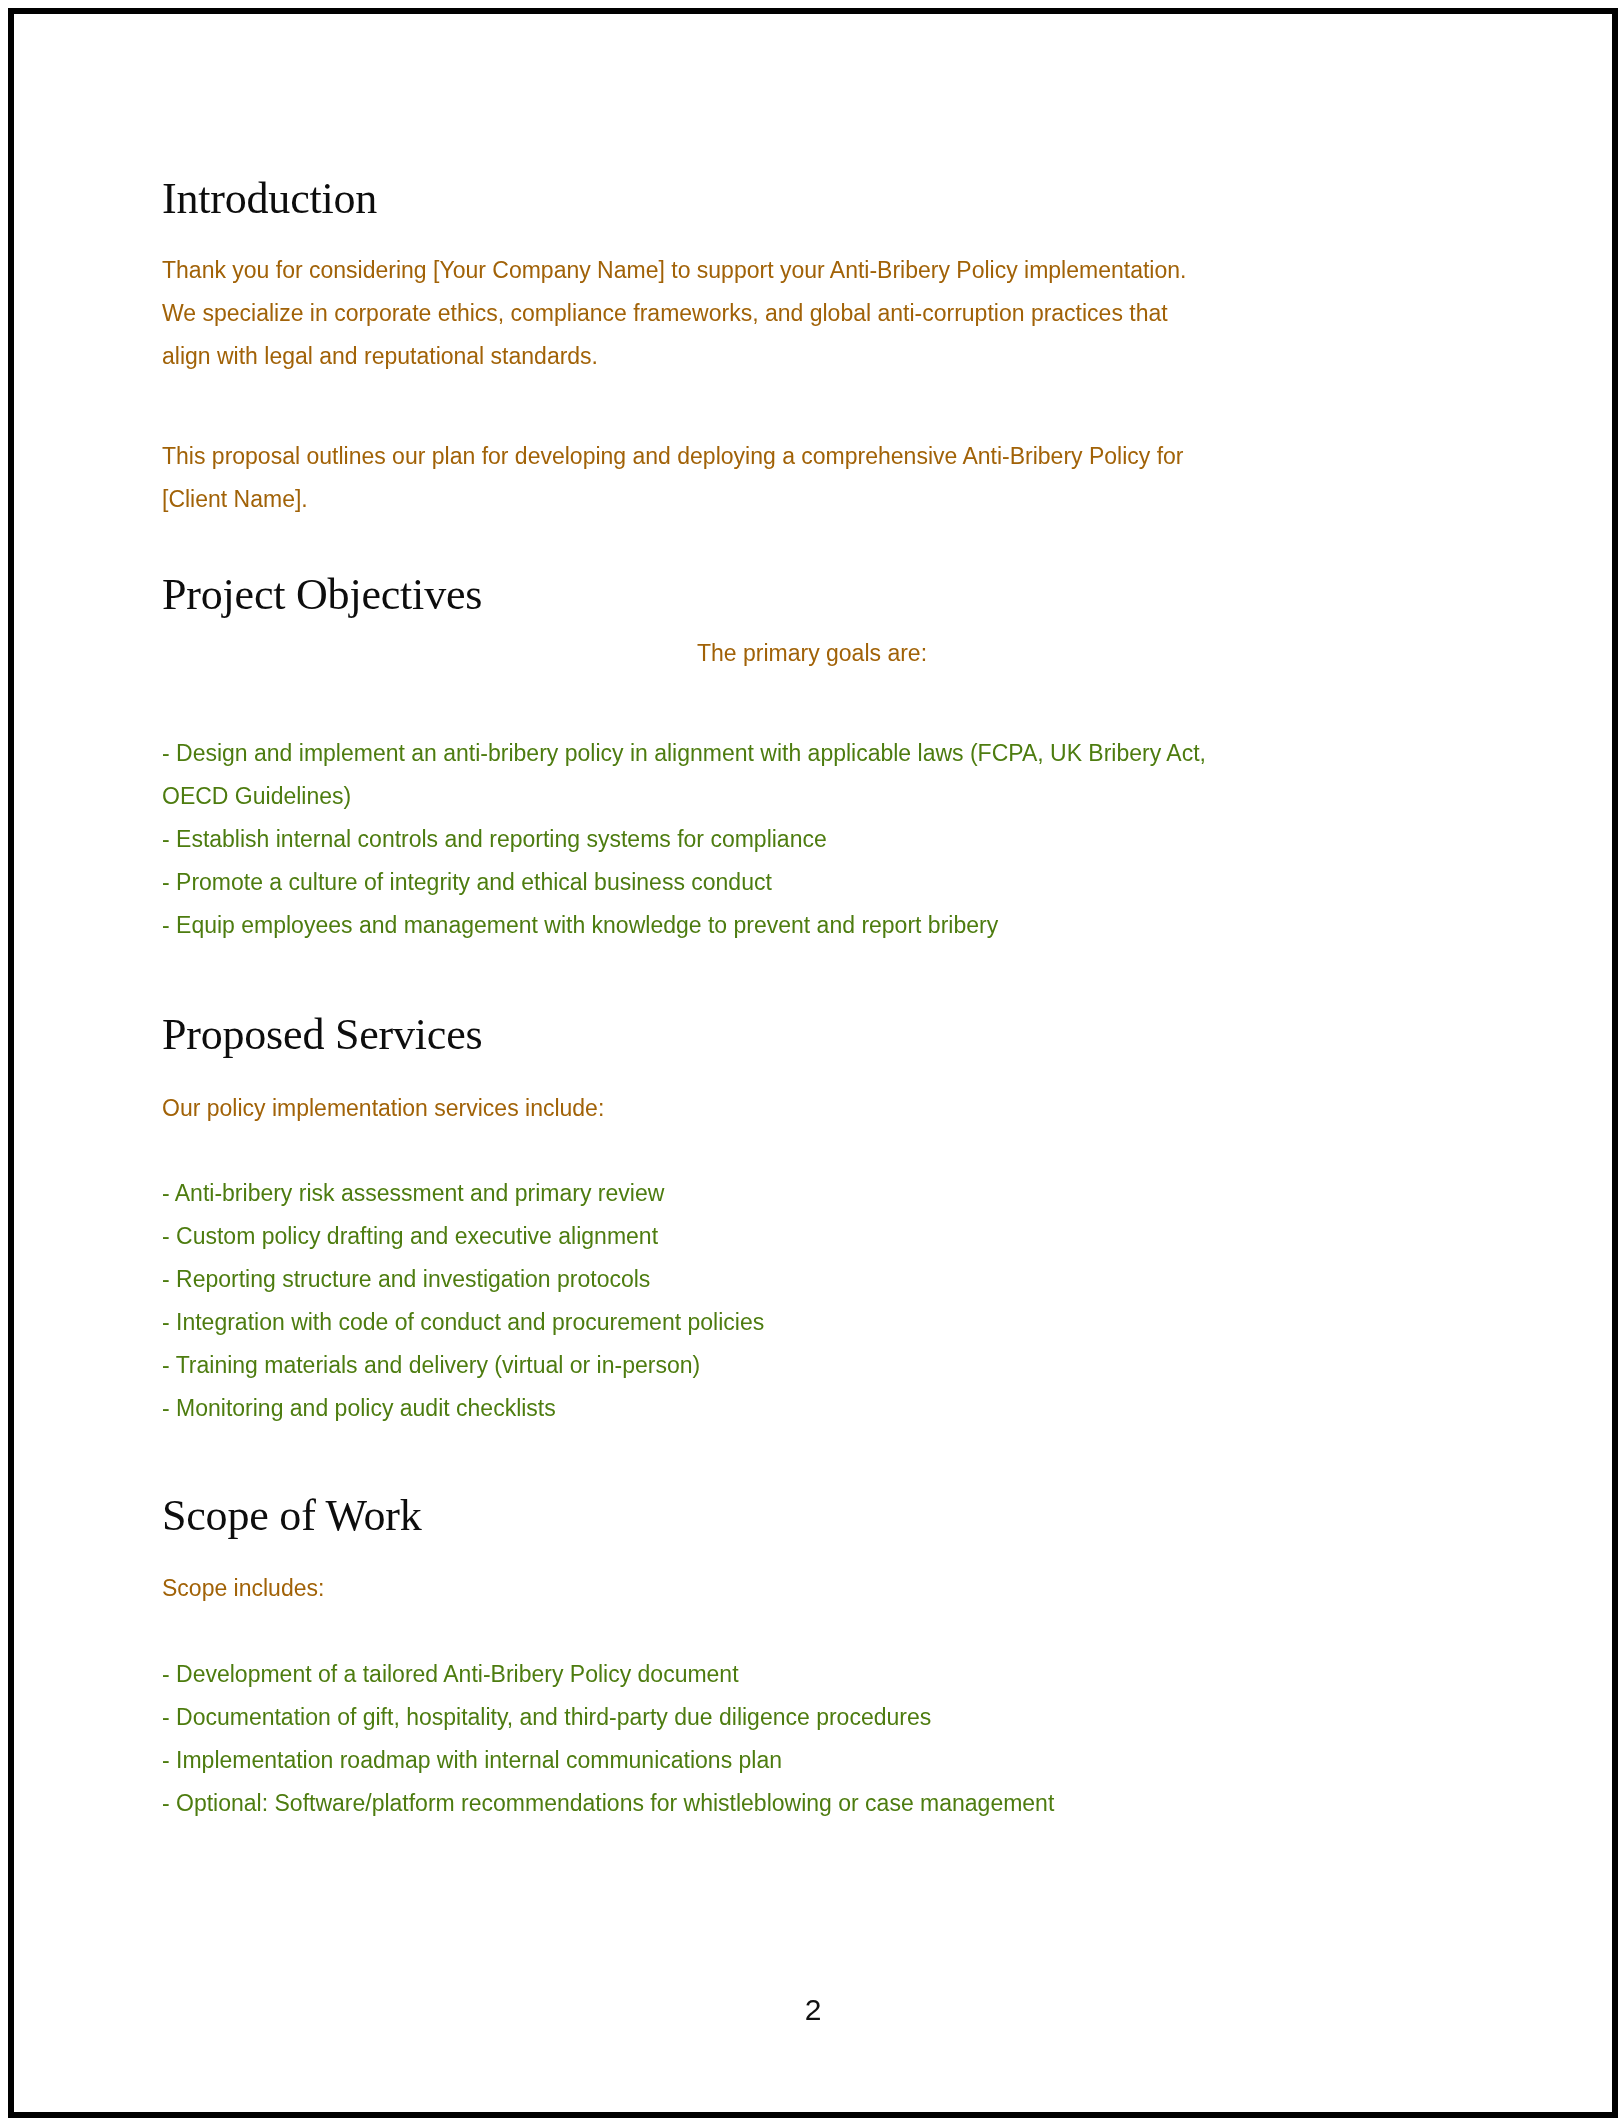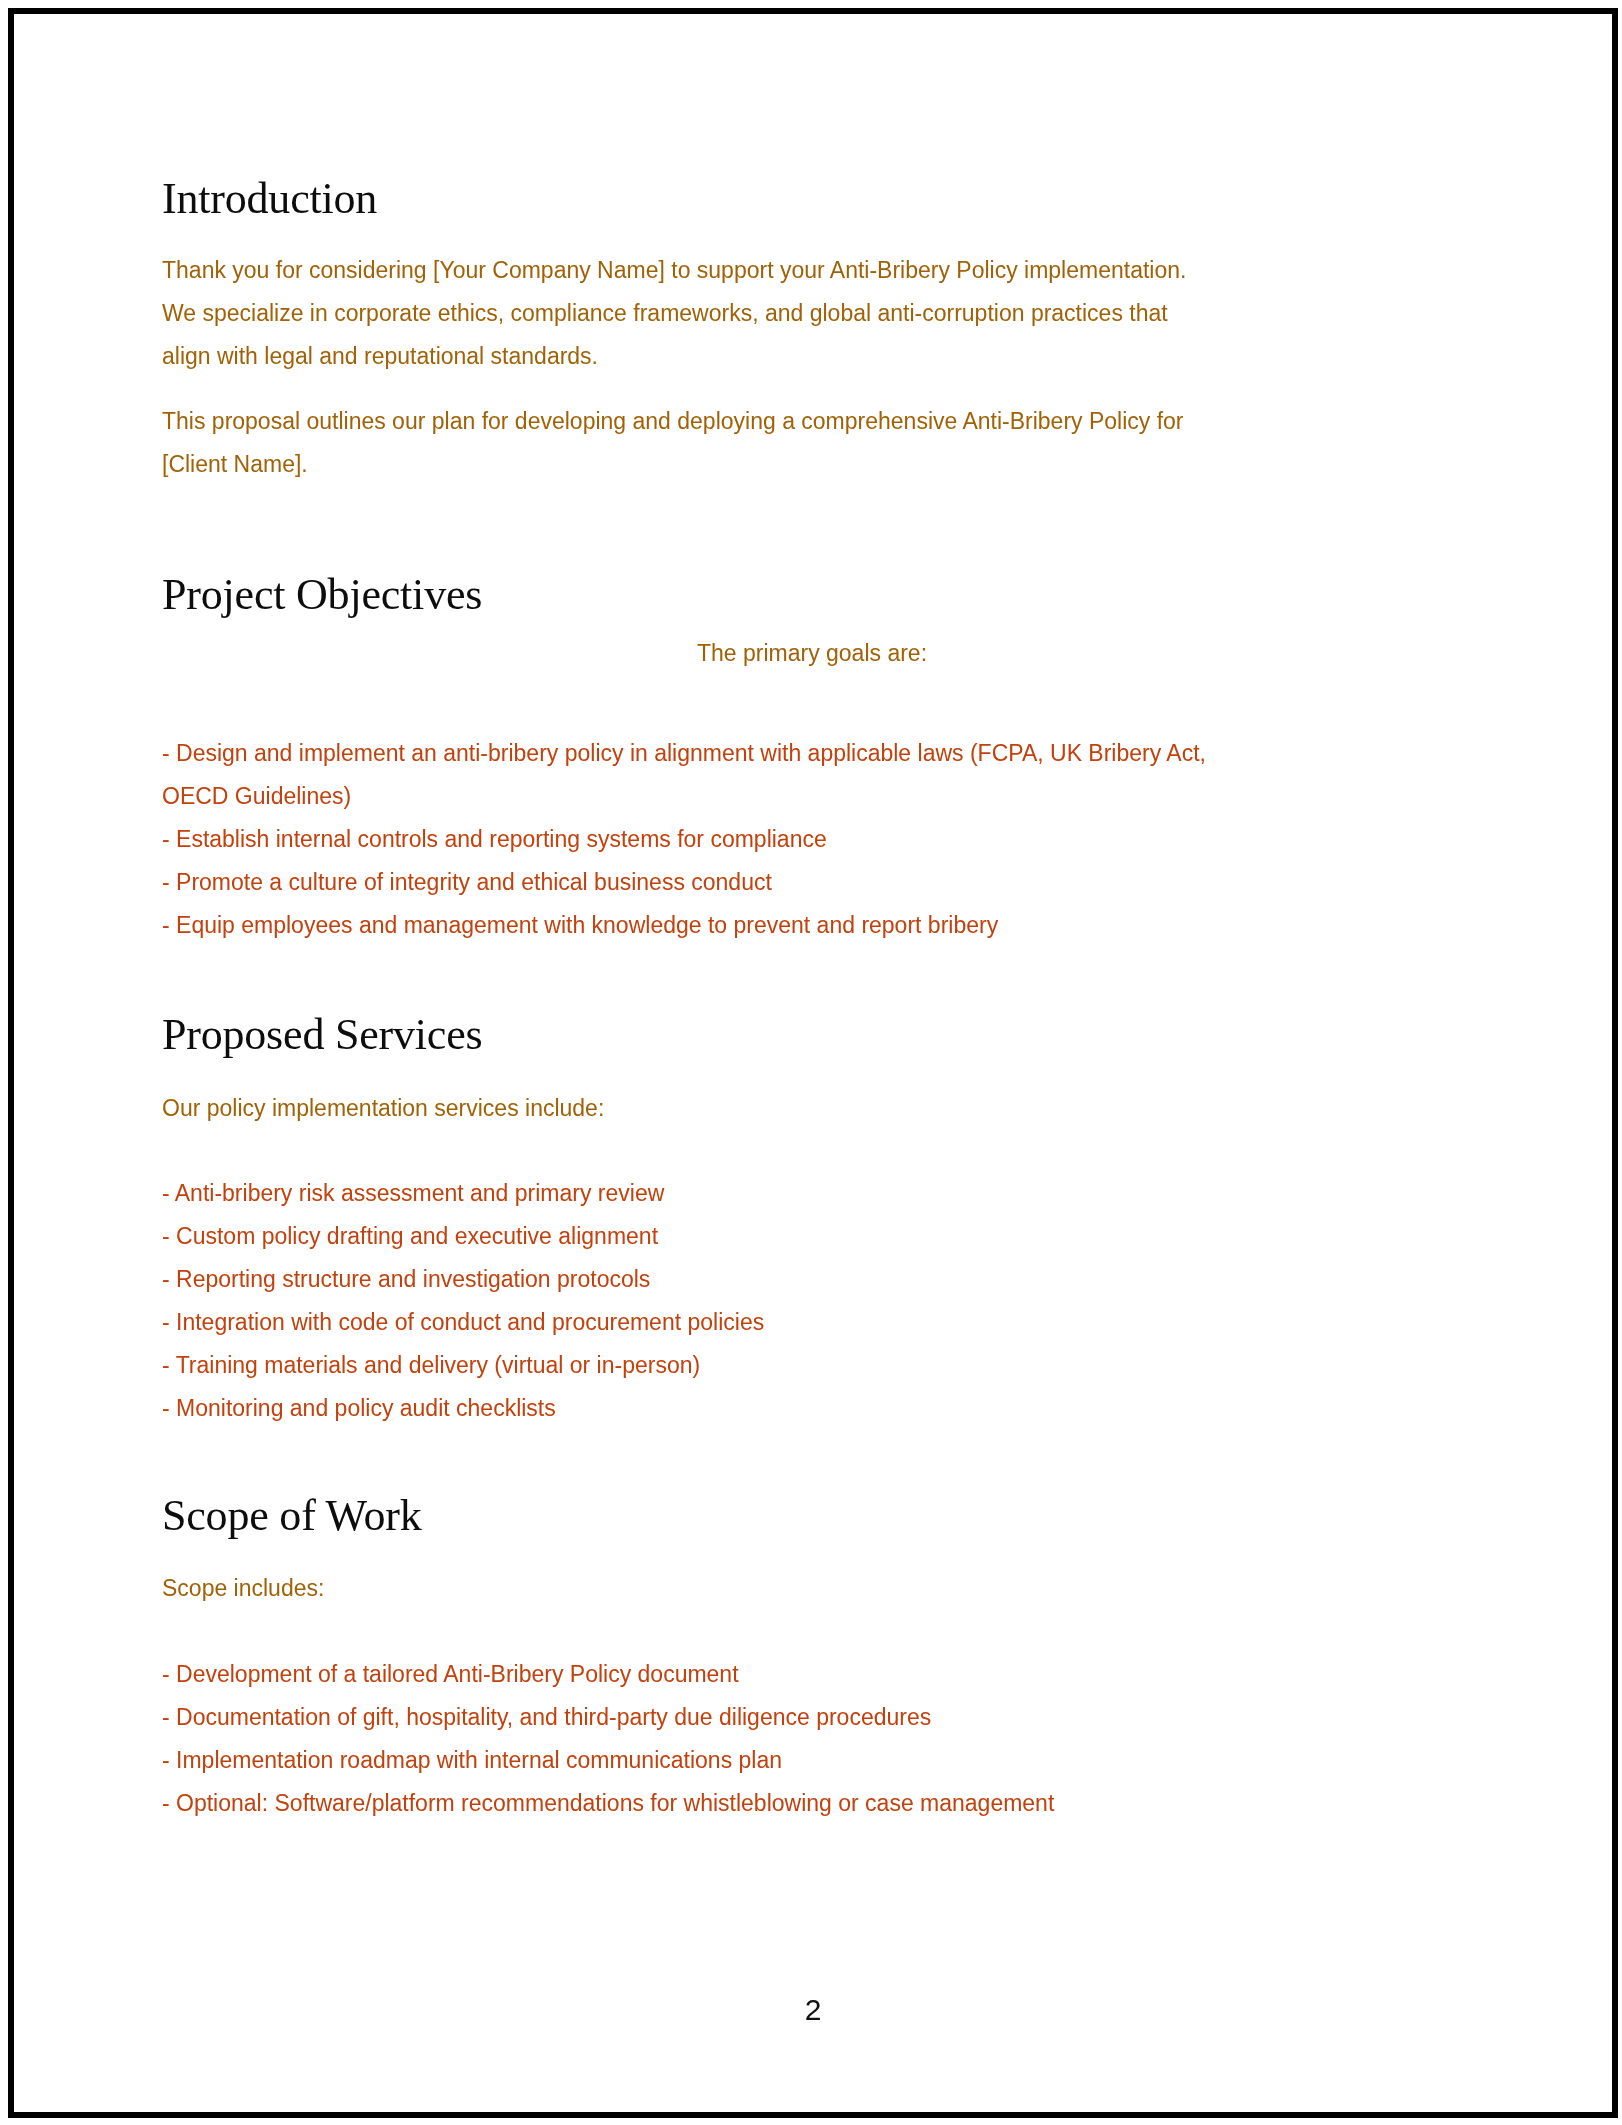--- a/index.html
+++ b/index.html
@@ -51,21 +51,21 @@
   }
   .list {
     position: absolute;
     left: 162px;
     width: 1300px;
     margin: 0;
     padding: 0;
     list-style: none;
     font-size: 23px;
     line-height: 43px;
-    color: #c2410c;
+    color: #4d7c0f;
   }
   .list li {
     white-space: nowrap;
   }
   .page-number {
     position: absolute;
     left: 0;
     width: 1626px;
     top: 1995px;
     text-align: center;
@@ -79,21 +79,21 @@
 
 <div class="page-border"></div>
 
 <section>
   <h1 class="heading" style="top:173px;">Introduction</h1>
   <p class="para" style="top:249px;">
     <span class="line">Thank you for considering [Your Company Name] to support your Anti-Bribery Policy implementation.</span>
     <span class="line">We specialize in corporate ethics, compliance frameworks, and global anti-corruption practices that</span>
     <span class="line">align with legal and reputational standards.</span>
   </p>
-  <p class="para" style="top:400px;">
+  <p class="para" style="top:435px;">
     <span class="line">This proposal outlines our plan for developing and deploying a comprehensive Anti-Bribery Policy for</span>
     <span class="line">[Client Name].</span>
   </p>
 </section>
 
 <section>
   <h1 class="heading" style="top:569px;">Project Objectives</h1>
   <p class="para" style="top:632px;text-align:center;">The primary goals are:</p>
   <ul class="list" style="top:732px;">
     <li>- Design and implement an anti-bribery policy in alignment with applicable laws (FCPA, UK Bribery Act,</li>

